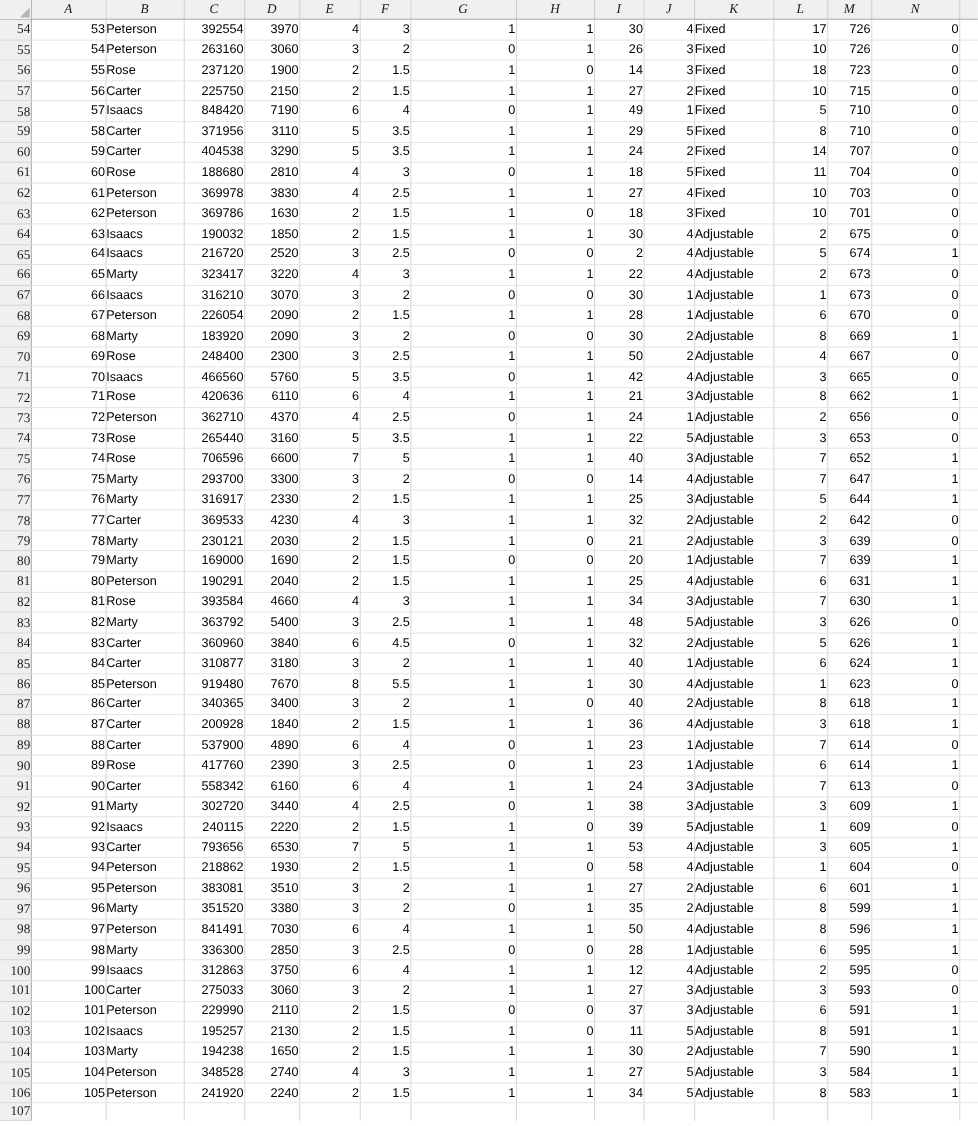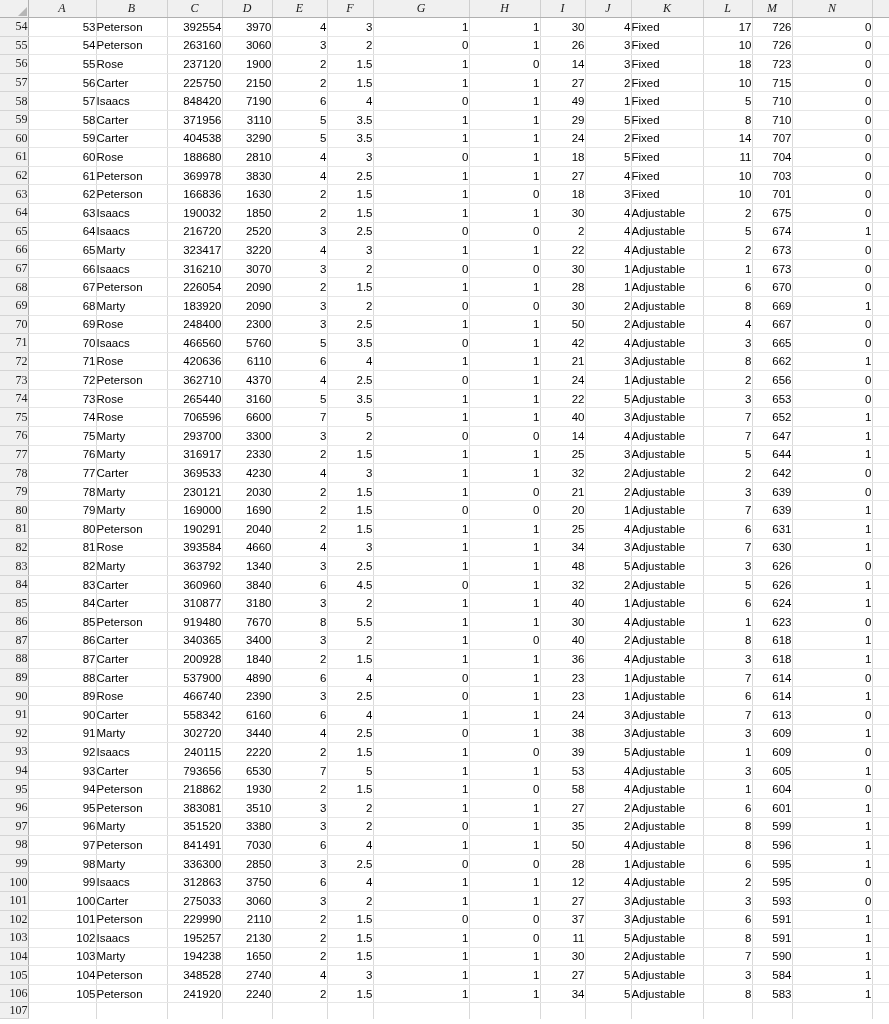--- a/index.html
+++ b/index.html
@@ -301,21 +301,21 @@
           <td class="cell text">Fixed</td>
           <td class="cell num">10</td>
           <td class="cell num">703</td>
           <td class="cell num">0</td>
           <td class="cell blank"></td>
         </tr>
         <tr>
           <td class="rowhdr">63</td>
           <td class="cell num">62</td>
           <td class="cell text">Peterson</td>
-          <td class="cell num">166836</td>
+          <td class="cell num">369786</td>
           <td class="cell num">1630</td>
           <td class="cell num">2</td>
           <td class="cell num">1.5</td>
           <td class="cell num">1</td>
           <td class="cell num">0</td>
           <td class="cell num">18</td>
           <td class="cell num">3</td>
           <td class="cell text">Fixed</td>
           <td class="cell num">10</td>
           <td class="cell num">701</td>
@@ -662,21 +662,21 @@
           <td class="cell num">7</td>
           <td class="cell num">630</td>
           <td class="cell num">1</td>
           <td class="cell blank"></td>
         </tr>
         <tr>
           <td class="rowhdr">83</td>
           <td class="cell num">82</td>
           <td class="cell text">Marty</td>
           <td class="cell num">363792</td>
-          <td class="cell num">1340</td>
+          <td class="cell num">5400</td>
           <td class="cell num">3</td>
           <td class="cell num">2.5</td>
           <td class="cell num">1</td>
           <td class="cell num">1</td>
           <td class="cell num">48</td>
           <td class="cell num">5</td>
           <td class="cell text">Adjustable</td>
           <td class="cell num">3</td>
           <td class="cell num">626</td>
           <td class="cell num">0</td>
@@ -787,21 +787,21 @@
           <td class="cell text">Adjustable</td>
           <td class="cell num">7</td>
           <td class="cell num">614</td>
           <td class="cell num">0</td>
           <td class="cell blank"></td>
         </tr>
         <tr>
           <td class="rowhdr">90</td>
           <td class="cell num">89</td>
           <td class="cell text">Rose</td>
-          <td class="cell num">466740</td>
+          <td class="cell num">417760</td>
           <td class="cell num">2390</td>
           <td class="cell num">3</td>
           <td class="cell num">2.5</td>
           <td class="cell num">0</td>
           <td class="cell num">1</td>
           <td class="cell num">23</td>
           <td class="cell num">1</td>
           <td class="cell text">Adjustable</td>
           <td class="cell num">6</td>
           <td class="cell num">614</td>

